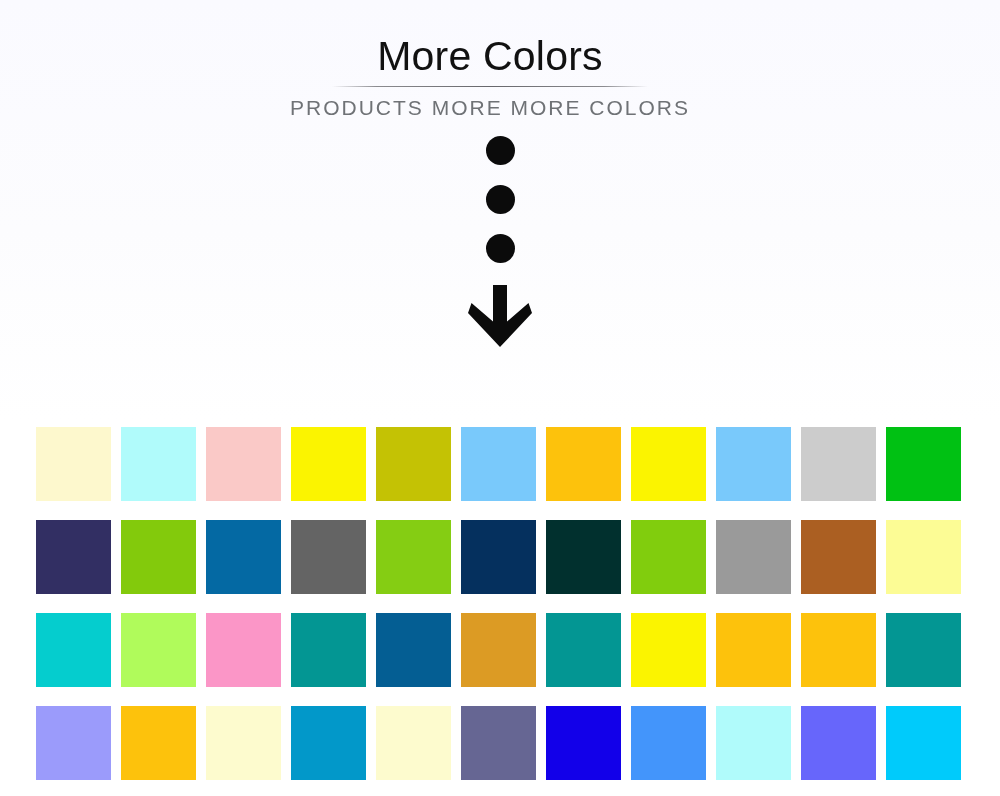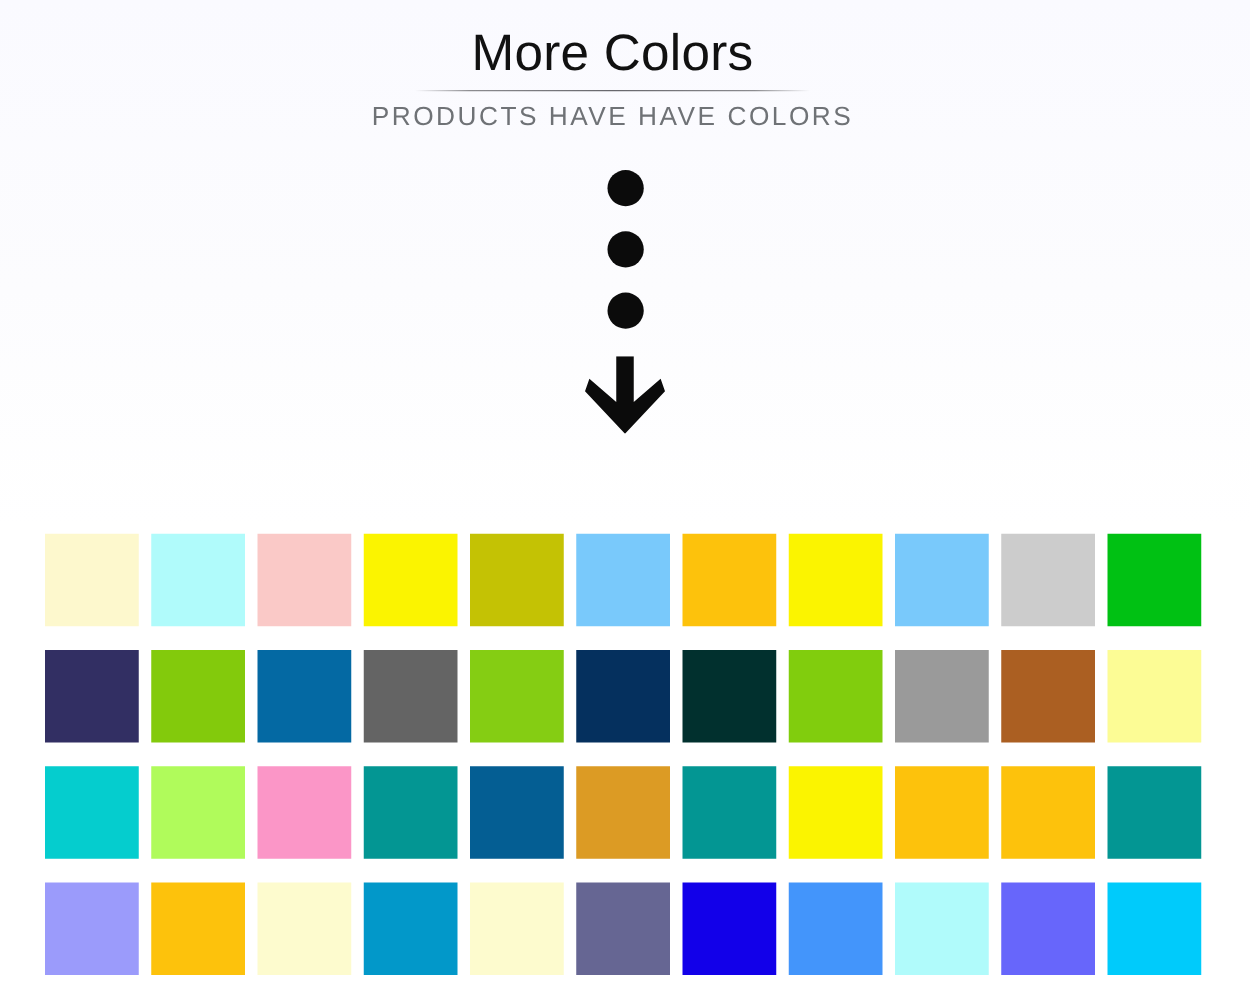--- a/index.html
+++ b/index.html
@@ -28,21 +28,21 @@
   #page {
     position: relative;
     width: 1000px;
     height: 796px;
   }
 
   
   #header {
     position: absolute;
     left: 0;
-    top: 1px;
+    top: 15px;
     width: 980px;
     text-align: center;
   }
   #page-title {
     margin: 0;
     padding-top: 17px;
     font-family: "Liberation Sans", sans-serif;
     font-size: 41px;
     font-weight: 400;
     line-height: 48px;
@@ -118,21 +118,21 @@
 </head>
 <body>
 
 <div id="page">
 
   <div id="tint-wash"></div>
 
   <div id="header">
     <h1 id="page-title">More Colors</h1>
     <div id="title-divider"></div>
-    <p id="page-subtitle">PRODUCTS HAVE HAVE COLORS</p>
+    <p id="page-subtitle">PRODUCTS MORE MORE COLORS</p>
   </div>
 
   <div id="flow-indicator">
     <div class="flow-dot" id="flow-dot-1" style="background: rgb(11, 11, 11);"></div>
     <div class="flow-dot" id="flow-dot-2" style="background: rgb(11, 11, 11);"></div>
     <div class="flow-dot" id="flow-dot-3" style="background: rgb(11, 11, 11);"></div>
     <svg id="flow-arrow" viewBox="0 0 64 62" xmlns="http://www.w3.org/2000/svg">
       <path d="M25.0 0 H39.0 V36.5 L60.5 18.0 L64 28.0 L32 62 L0 28.0 L3.5 18.0 L25.0 36.5 Z" fill="#0b0b0b"></path>
     </svg>
   </div>

